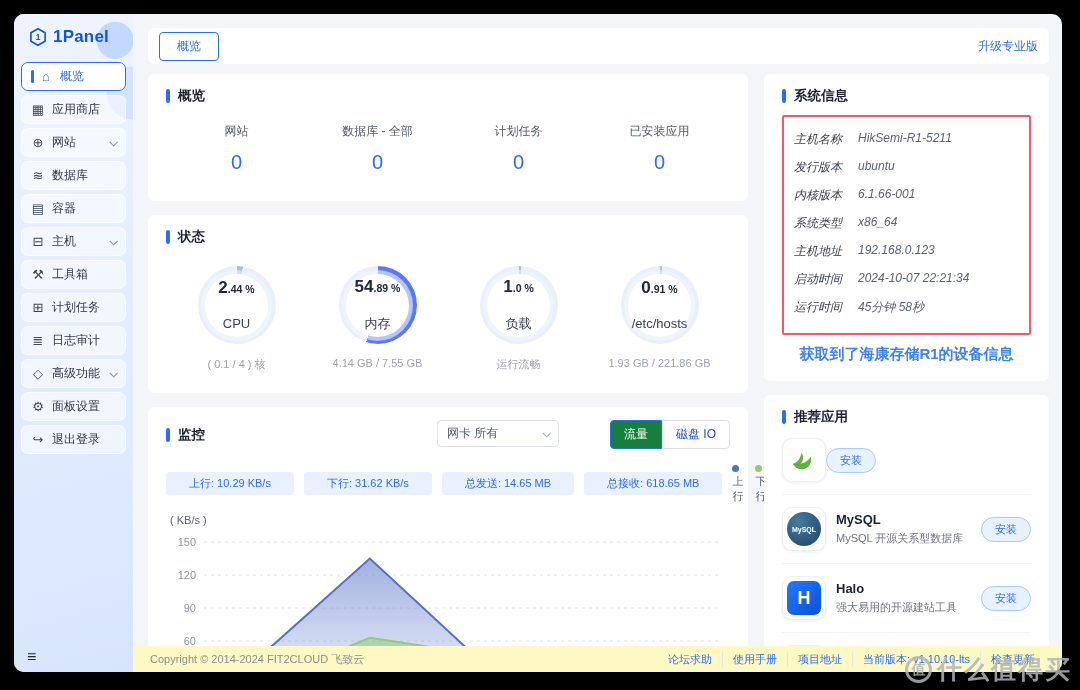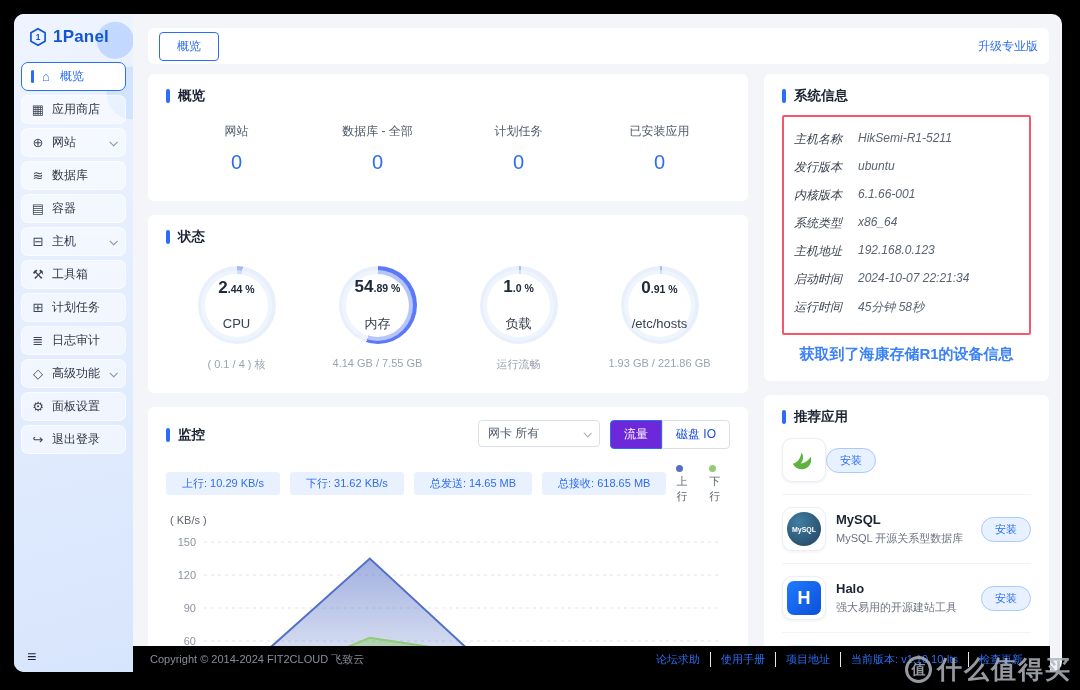--- a/index.html
+++ b/index.html
@@ -92,26 +92,26 @@
   .mon-controls { display:flex; gap:10px; }
   .select {
     width:122px; height:27px; border:1px solid #dcdfe6; border-radius:4px; background:#fff;
     display:flex; align-items:center; font-size:12px; color:#4e5969; padding:0 9px; cursor:pointer;
   }
   .select .chev { margin-left:auto; border-color:#aab1bd; }
   .toggle { display:flex; }
   .toggle-btn {
     font-size:12px; padding:5px 13px; border:1px solid #dcdfe6; background:#fff; color:#1d4ed8; cursor:pointer;
   }
-  .toggle-btn.on { background:#6d28d9; border-color:#2b6df4; color:#fff; }
+  .toggle-btn.on { background:#15803d; border-color:#2b6df4; color:#fff;margin-left:41px; }
   .toggle-btn:first-child { border-radius:4px 0 0 4px; }
   .toggle-btn:last-child { border-radius:0 4px 4px 0; }
   .tags-row { display:flex; align-items:center; margin-top:13px; }
   .tag {
-    background:#e9f1ff; color:#2b6df4; font-size:11px; padding:4px 16px;
+    background:#e9f1ff; color:#2b6df4; font-size:11px; padding:4px 23px;
     border-radius:3px; margin-right:10px; white-space:nowrap;
   }
   .legend { margin-left:auto; display:flex; gap:12px; font-size:11px; color:#5e6673; align-items:flex-start; }
   .dot { display:inline-block; width:7px; height:7px; border-radius:50%; margin-right:4px; }
   .unit { font-size:11px; color:#60646c; margin:10px 0 0 4px; }
   .chart-wrap { margin-top:2px; }
   
   .sys-box { border:2px solid #f7566f; border-radius:2px; margin-top:10px; padding:3px 10px 6px; }
   .sys-row { display:flex; font-size:12px; margin:11px 0;font-style:italic; }
   .sys-label { width:64px; flex:none; color:#39414f; }
@@ -138,21 +138,21 @@
     background:radial-gradient(circle at 35% 30%, #417da0, #29516f 75%);
     color:#fff; font-size:7px; font-weight:bold; display:flex; align-items:center; justify-content:center;
   }
   .halo-badge {
     width:34px; height:34px; border-radius:7px;
     background:linear-gradient(135deg,#1f7bff,#0d4fd8);
     color:#fff; font-weight:bold; font-size:18px; display:flex; align-items:center; justify-content:center;
   }
   
   .footer {
-    position:absolute; left:0; right:12px; bottom:0; height:26px; background:#000000; z-index:6;
+    position:absolute; left:0; right:0; bottom:0; height:26px; background:#fef9c3; z-index:6;
     display:flex; align-items:center; justify-content:space-between; padding:0 17px;
     font-size:11px; color:#878e99;
   }
   .foot-links { display:flex; align-items:center;text-align:center; }
   .foot-link { color:#2b6df4; cursor:pointer; padding:0 10px; border-left:1px solid #e3e6eb; }
   .foot-link:first-child { border-left:none; }
   
   .watermark {
     position:absolute; right:8px; bottom:4px; z-index:20; display:flex; align-items:center; gap:5px;
     color:rgba(175,180,188,.85); pointer-events:none;

